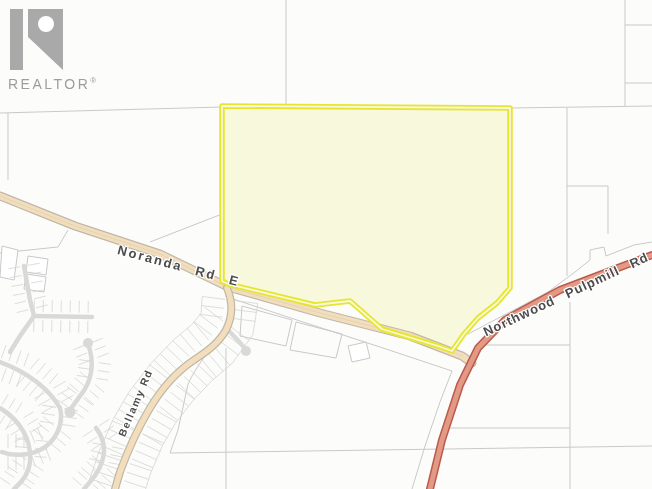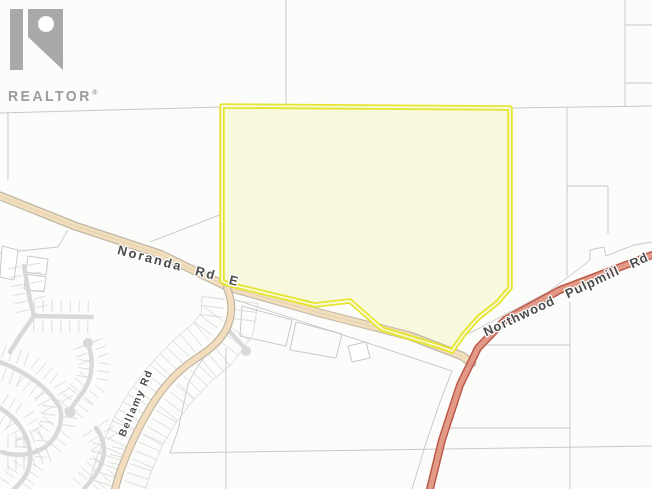--- a/index.html
+++ b/index.html
@@ -19,22 +19,22 @@
     text-shadow:
       -1px -1px 0 #fff, 1px -1px 0 #fff, -1px 1px 0 #fff, 1px 1px 0 #fff,
       -1px 0 0 #fff, 1px 0 0 #fff, 0 -1px 0 #fff, 0 1px 0 #fff, 0 0 2px #fff;
     pointer-events:none;
   }
   .noranda{left:118px;top:242px;transform:rotate(15deg);font-size:13px;letter-spacing:2px;word-spacing:8px;}
   .northwood{left:484px;top:325px;transform:rotate(-25deg);font-size:13px;letter-spacing:1px;word-spacing:8px;}
   .bellamy{left:121px;top:430px;transform:rotate(-67deg);font-size:10.5px;letter-spacing:1.5px;}
   #logo{position:absolute;left:8px;top:8px;width:110px;}
   #logo .logo-text{
-    margin-top:16px;
-    font-size:14px;letter-spacing:2.5px;color:#9d9d9d;font-weight:700;
+    margin-top:4px;
+    font-size:14px;letter-spacing:2.5px;color:#9d9d9d;font-weight:400;
   }
   #logo .reg{font-size:8px;vertical-align:super;letter-spacing:0;}
 </style>
 </head>
 <body>
 
 <div id="map">
 <svg width="652" height="489" viewBox="0 0 652 489" xmlns="http://www.w3.org/2000/svg">
 
   <g stroke="#c9c9c9" stroke-width="1" fill="none">

